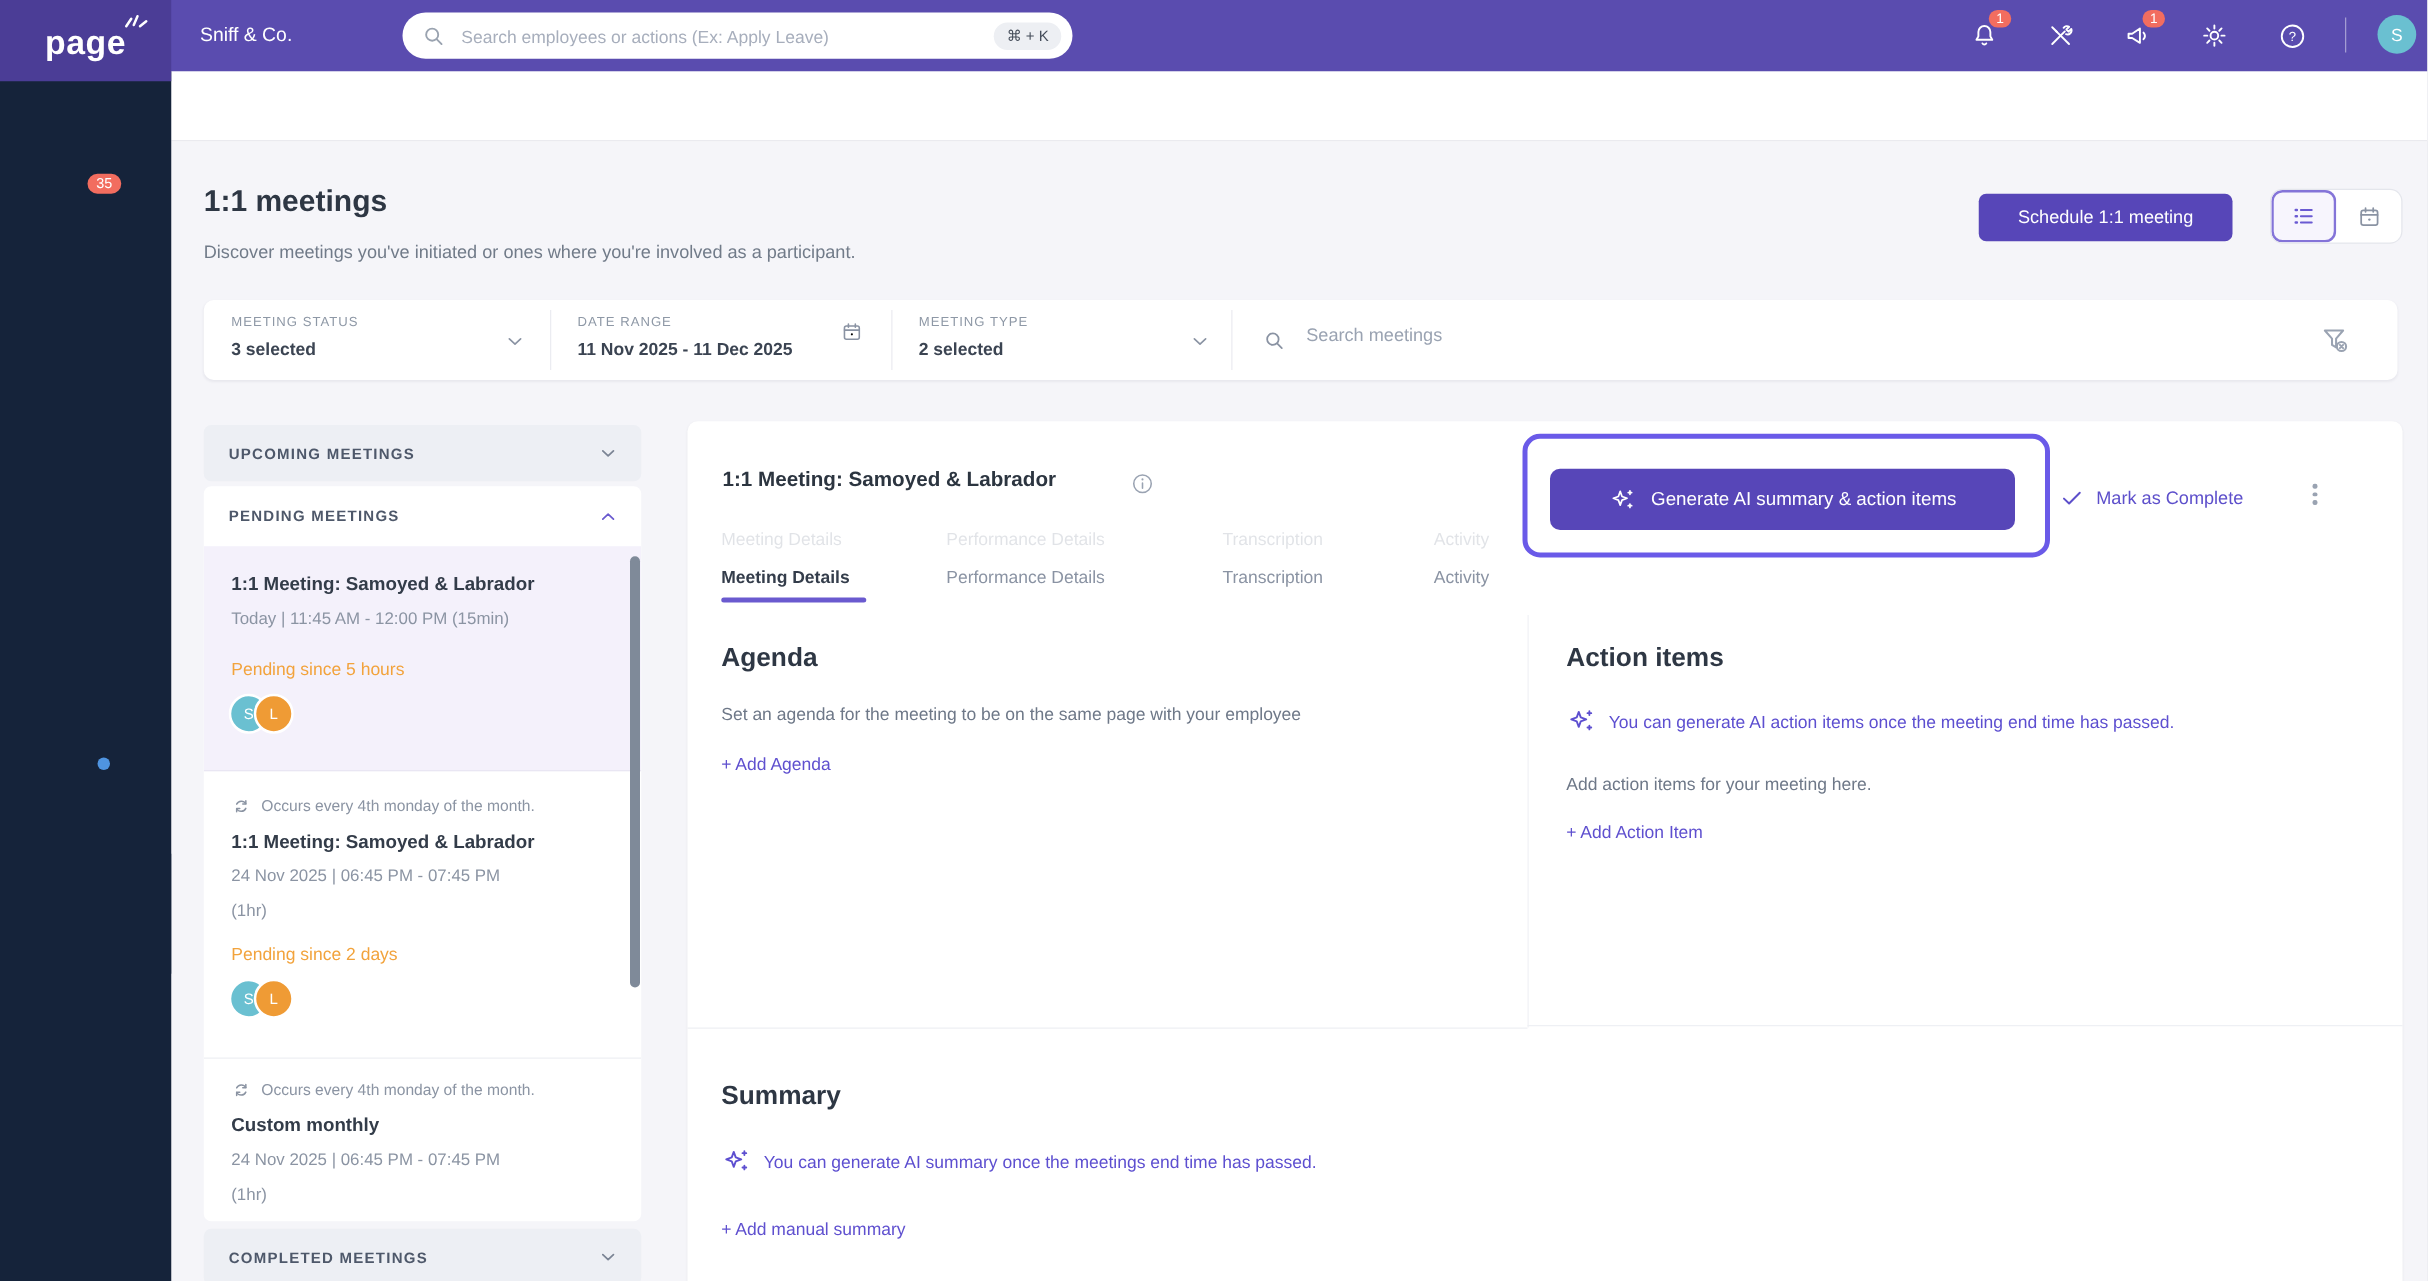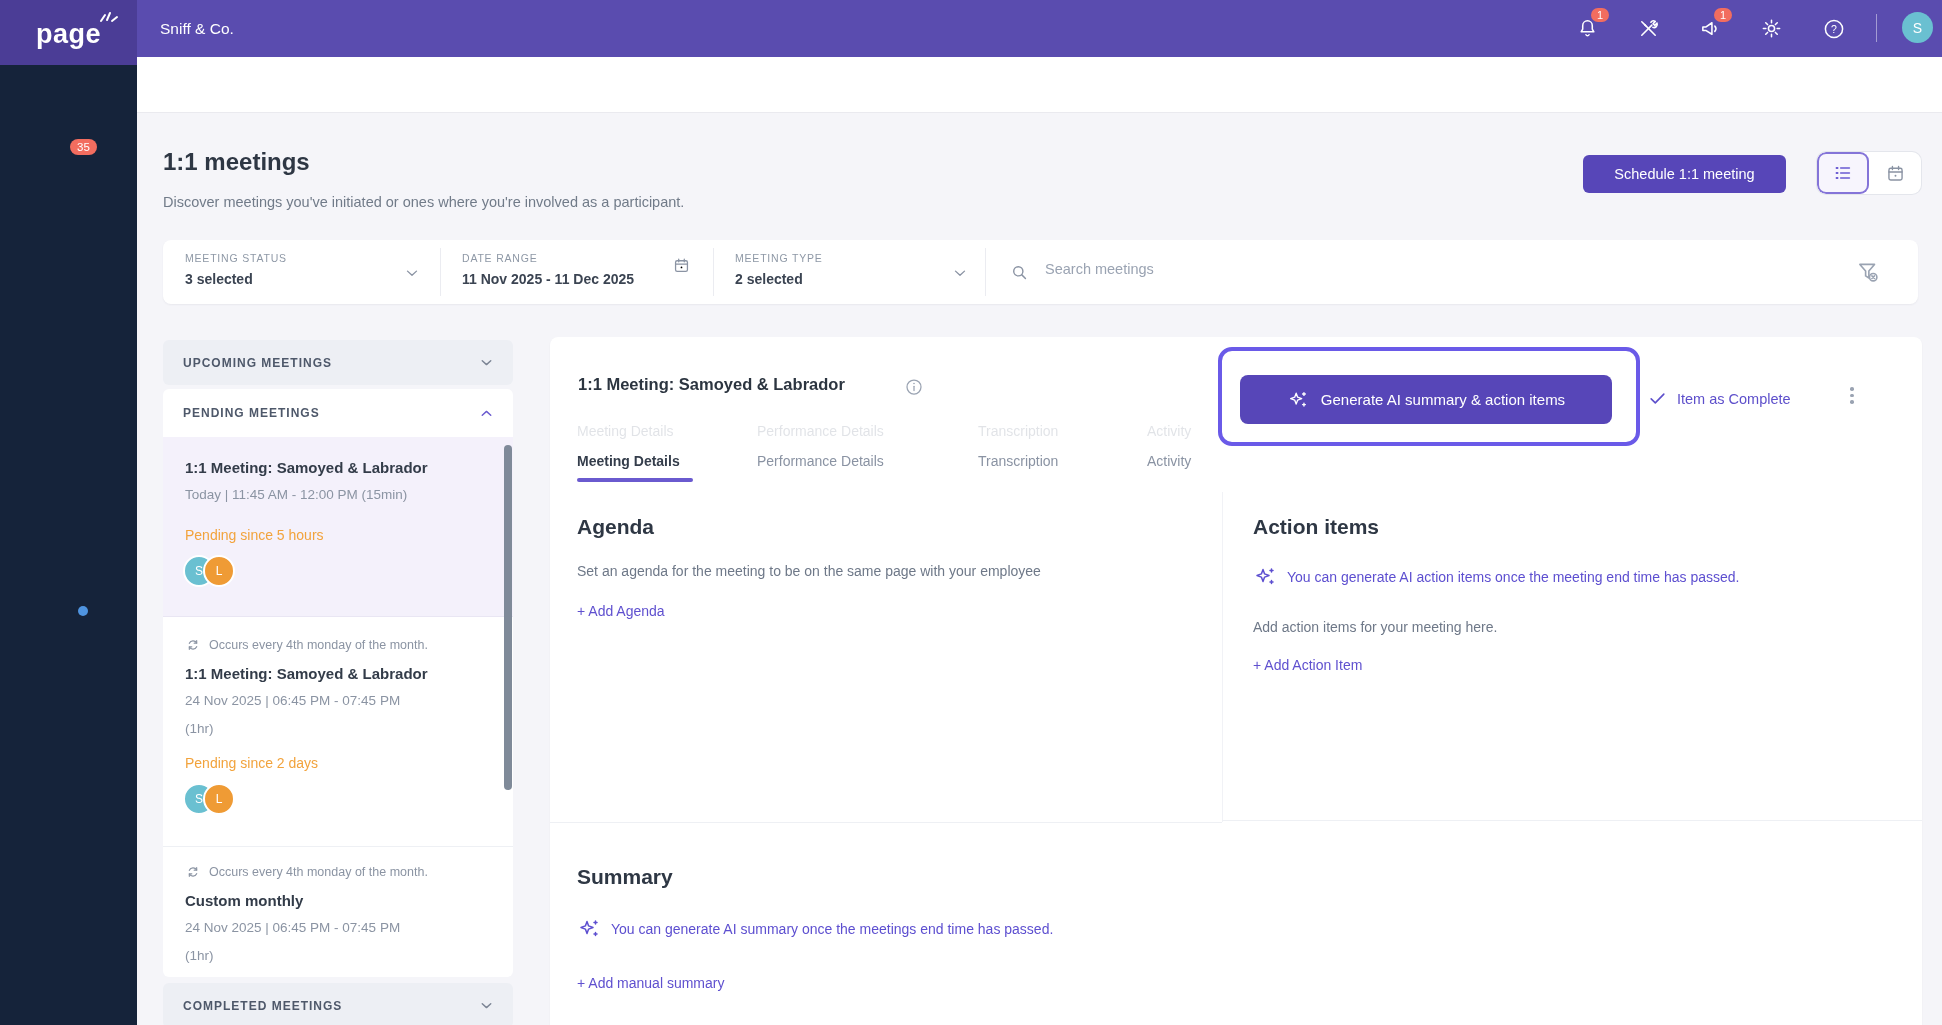--- a/index.html
+++ b/index.html
@@ -117,20 +117,28 @@
   <div class="logo-box">
     <span class="logo-text">page</span>
     <svg class="logo-spark" width="22" height="16" viewBox="0 0 22 16" fill="none" stroke="#fff" stroke-width="2" stroke-linecap="round">
       <path d="M4 13L8 7"></path>
         <path d="M10 12L13 5"></path>
         <path d="M15 13L20 9"></path>
     </svg>
   </div>
   <div class="company">Sniff &amp; Co.</div>
 
+  <div class="search-pill">
+    <svg width="20" height="20" viewBox="0 0 24 24" fill="none" stroke="#9aa3b0" stroke-width="1.8" stroke-linecap="round" style="margin:0 10px 0 15px;">
+      <circle cx="10.5" cy="10.5" r="5.8"></circle>
+        <path d="M15 15l4.5 4.5"></path>
+    </svg>
+    <input value="" placeholder="Search employees or actions (Ex: Apply Leave)" style="">
+    <span class="kbd-pill">⌘ + K</span>
+  </div>
 
   <div class="top-ic" style="left:1576px;">
     <svg width="23" height="23" viewBox="0 0 24 24" fill="none" stroke="#fff" stroke-width="1.6" stroke-linecap="round" stroke-linejoin="round">
       <path d="M12 4a5 5 0 0 1 5 5v3.6l1.6 2.9H5.4L7 12.6V9a5 5 0 0 1 5-5z"></path>
         <path d="M10.4 18.5a1.8 1.8 0 0 0 3.2 0"></path>
     </svg>
   </div>
   <span class="badge" style="left:1591px;top:8px;">1</span>
 
   <div class="top-ic" style="left:1637px;">
@@ -421,21 +429,21 @@
     <div class="d-tab active" style="left:27px;">Meeting Details</div>
     <div class="d-tab" style="left:207px;">Performance Details</div>
     <div class="d-tab" style="left:428px;">Transcription</div>
     <div class="d-tab" style="left:597px;">Activity</div>
     <div class="d-underline"></div>
 
     <div class="mark-complete">
       <svg width="19" height="19" viewBox="0 0 24 24" fill="none" stroke="currentColor" stroke-width="2" stroke-linecap="round" stroke-linejoin="round">
           <path d="M4 12.5l5.2 5L20 6.5"></path>
         </svg>
-      <span>Item as Complete</span>
+      <span>Mark as Complete</span>
     </div>
     <div class="kebab">
         <i></i>
         <i></i>
         <i></i>
       </div>
 
     <div class="d-sec-head" style="left:27px;top:178px;">Agenda</div>
     <div class="d-gray" style="left:27px;top:226px;">Set an agenda for the meeting to be on the same page with your employee</div>
     <div class="d-link" style="left:27px;top:266px;">+ Add Agenda</div>

